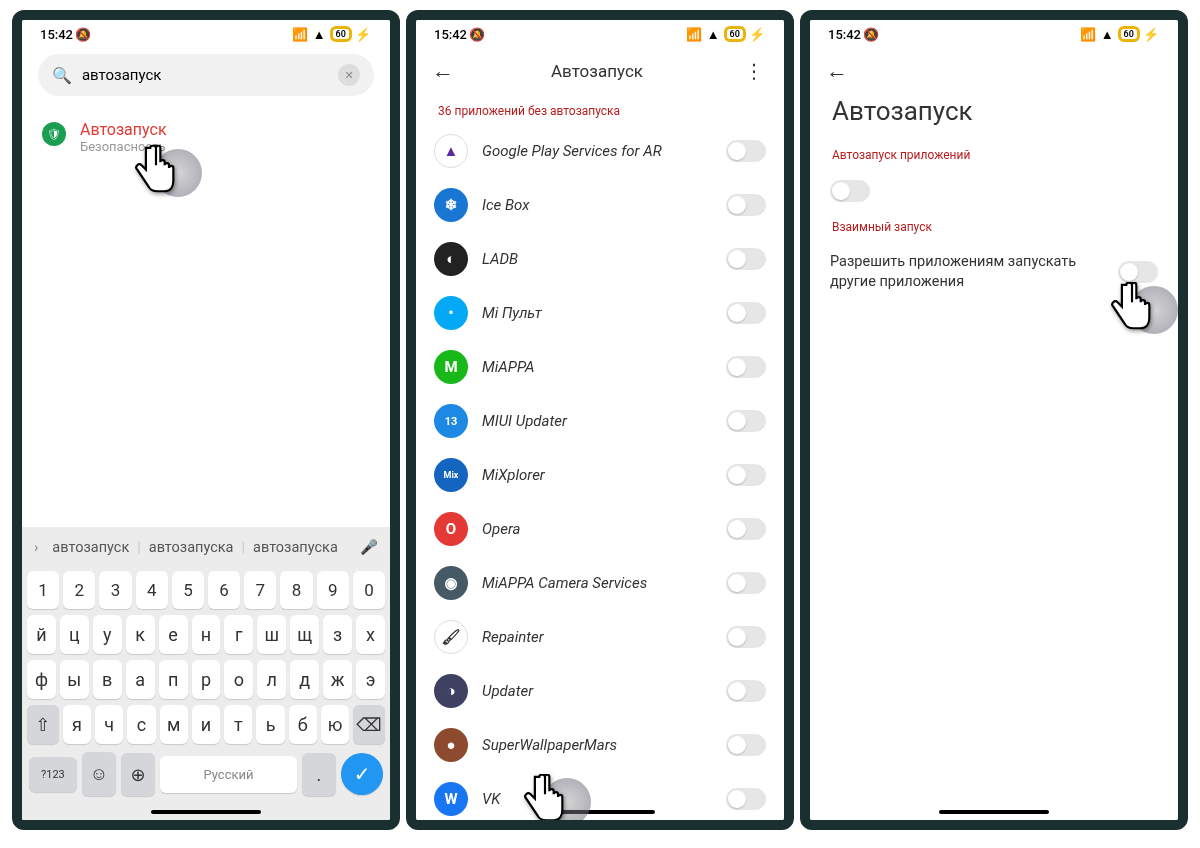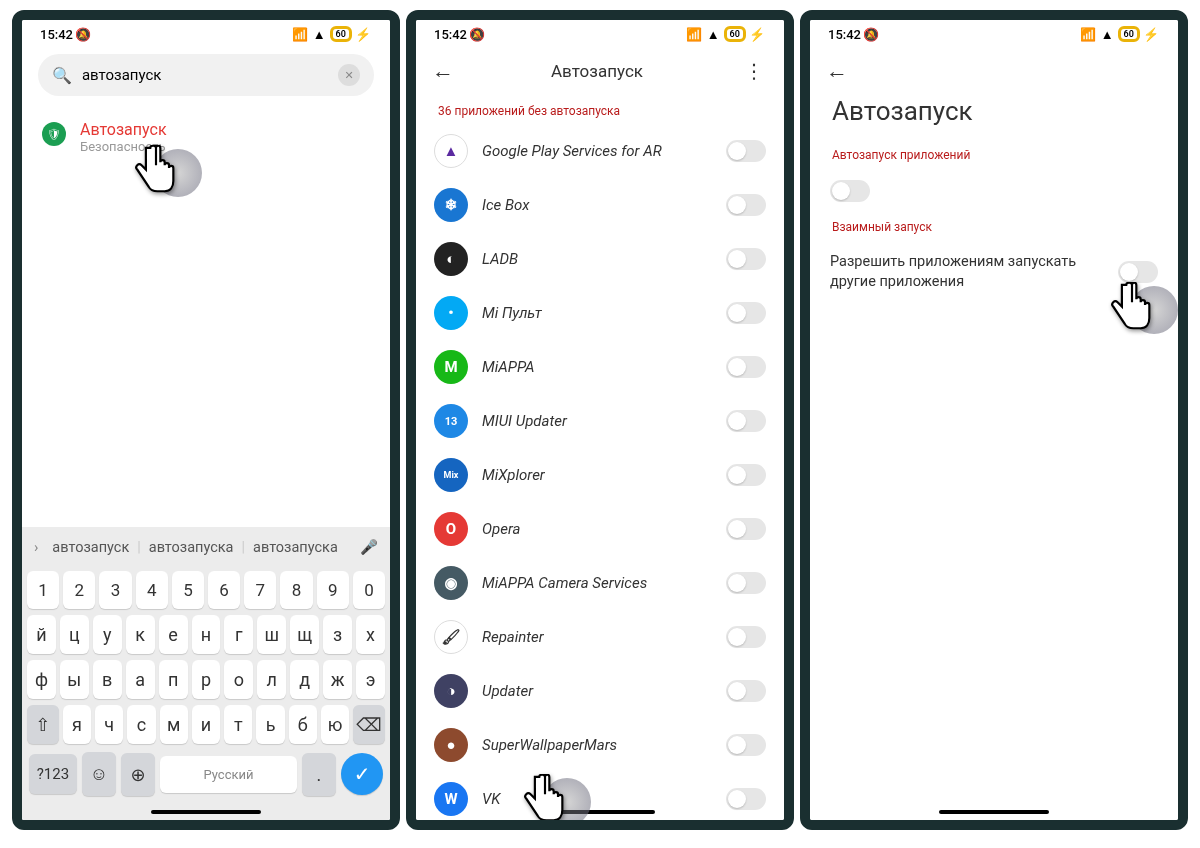--- a/index.html
+++ b/index.html
@@ -160,21 +160,21 @@
             <div class="key">м</div>
             <div class="key">и</div>
             <div class="key">т</div>
             <div class="key">ь</div>
             <div class="key">б</div>
             <div class="key">ю</div>
           </div>
         <div class="key dark">⌫</div>
       </div>
       <div class="brow">
-        <div class="key dark wide" style="font-size:15px;">?123</div>
+        <div class="key dark wide" style="font-size:11px;">?123</div>
         <div class="key dark">☺</div>
         <div class="key dark">⊕</div>
         <div class="key space">Русский</div>
         <div class="key dark">.</div>
         <div class="key enter">✓</div>
       </div>
       <div class="home-indicator"></div>
     </div>
   </div>
 </div>

